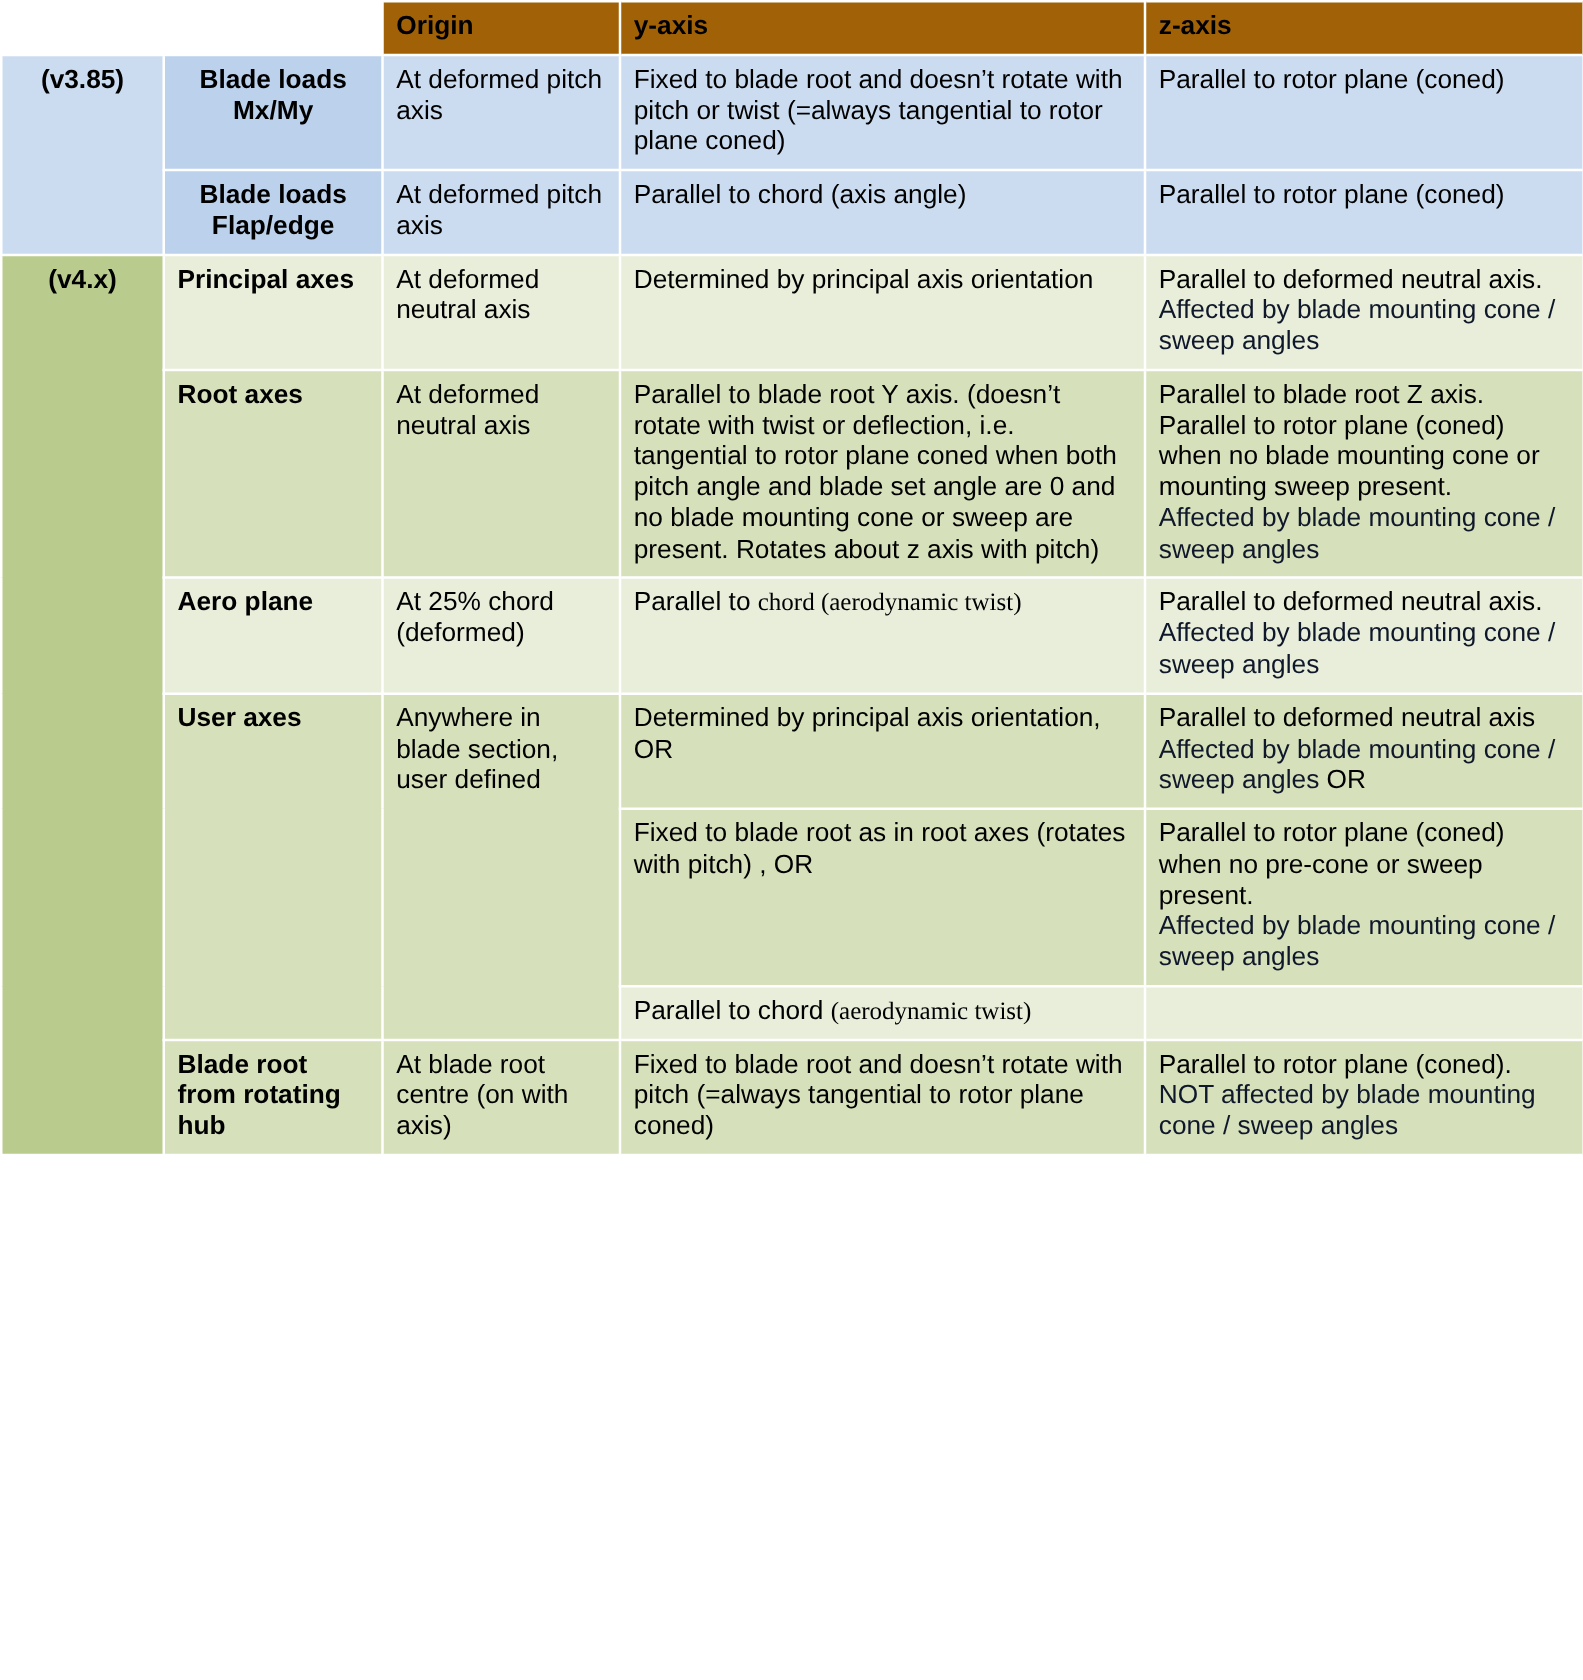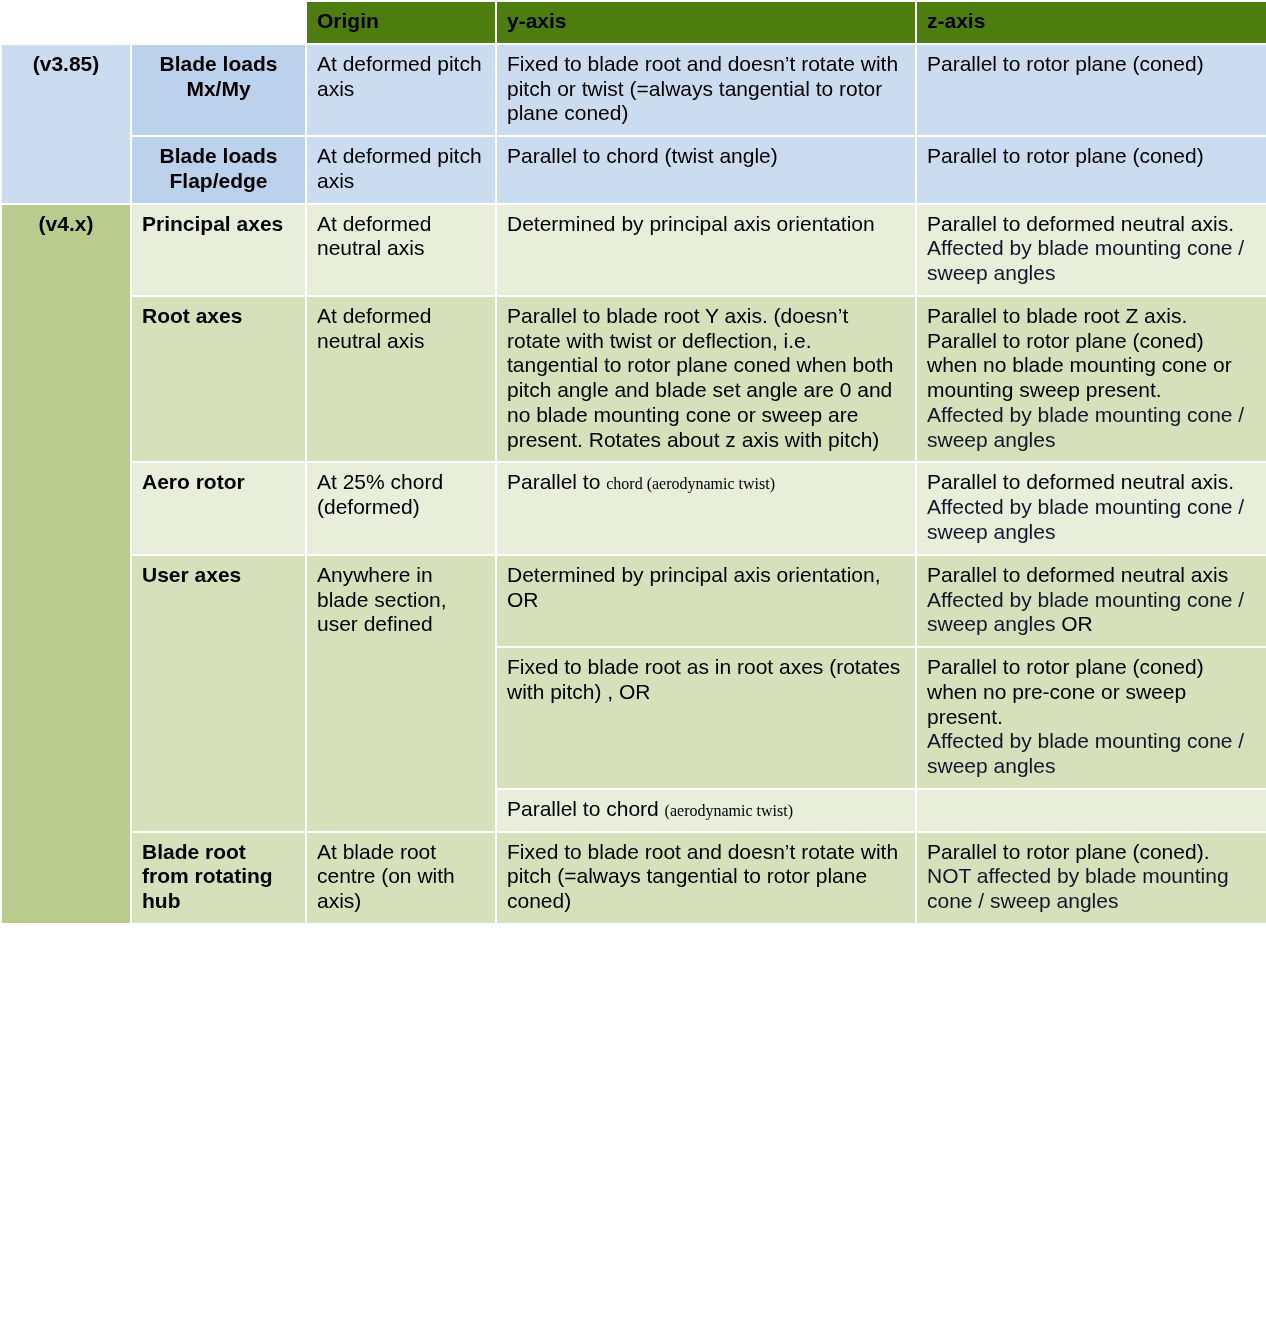--- a/index.html
+++ b/index.html
@@ -28,21 +28,21 @@
   }
   
   .col-ver   { width: 130px; }
   .col-name  { width: 175px; }
   .col-orig  { width: 190px; }
   .col-y     { width: 420px; }
   .col-z     { width: 351px; }
 
   
   .hdr td {
-    background: #4d7c0f;
+    background: #a16207;
     font-weight: bold;
     font-size: 23px;
     vertical-align: middle;
     padding-top: 14px;
     padding-bottom: 14px;
   }
   .hdr td.blankcell {
     background: #ffffff;
     border-color: #ffffff;
   }
@@ -59,21 +59,21 @@
     font-size: 22px;
     vertical-align: middle;
     text-align: center;
   }
   td.rowname {
     font-weight: bold;
     vertical-align: middle;
   }
   td.mid { vertical-align: middle; }
   .grey { color: #0f172a; }
-  .serifsm { font-family: "Liberation Serif", serif; font-size: 16px; }
+  .serifsm { font-family: "Liberation Serif", serif; font-size: 20px; }
   .nowrapline { display: block; }
 </style>
 </head>
 <body>
 
 <table class="axes-table">
   <colgroup>
     <col class="col-ver">
       <col class="col-name">
       <col class="col-orig">
@@ -94,21 +94,21 @@
     <td class="blue verlabel" rowspan="2">(v3.85)</td>
     <td class="blue-dark rowname">Blade loads Mx/My</td>
     <td class="blue mid">At deformed pitch axis</td>
     <td class="blue">Fixed to blade root and doesn’t rotate with pitch or twist (=always tangential to rotor plane coned)</td>
     <td class="blue mid">Parallel to rotor plane (coned)</td>
   </tr>
 
   <tr>
     <td class="blue-dark rowname">Blade loads Flap/edge</td>
     <td class="blue mid">At deformed pitch axis</td>
-    <td class="blue mid">Parallel to chord (twist angle)</td>
+    <td class="blue mid">Parallel to chord (axis angle)</td>
     <td class="blue mid">Parallel to rotor plane (coned)</td>
   </tr>
 
   <tr>
     <td class="olive-hdr verlabel" rowspan="8">(v4.x)</td>
     <td class="olive-lt rowname">Principal axes</td>
     <td class="olive-lt mid">At deformed neutral axis</td>
     <td class="olive-lt mid">Determined by principal axis orientation</td>
     <td class="olive-lt">
       <span>Parallel to deformed neutral axis.</span>
@@ -121,21 +121,21 @@
     <td class="olive-md mid">At deformed neutral axis</td>
     <td class="olive-md mid">Parallel to blade root Y axis. (doesn’t rotate with twist or deflection, i.e. tangential to rotor plane coned when both pitch angle and blade set angle are 0 and no blade mounting cone or sweep are present. Rotates about z axis with pitch)</td>
     <td class="olive-md">
       <span style="white-space: pre-line;">Parallel to blade root Z axis.
 Parallel to rotor plane (coned) when no blade mounting cone or mounting sweep present.</span>
       <span class="grey nowrapline">Affected by blade mounting cone / sweep angles</span>
     </td>
   </tr>
 
   <tr>
-    <td class="olive-lt rowname">Aero rotor</td>
+    <td class="olive-lt rowname">Aero plane</td>
     <td class="olive-lt mid">At 25% chord (deformed)</td>
     <td class="olive-lt mid">
       <span>Parallel to </span><span class="serifsm">chord (aerodynamic twist)</span>
     </td>
     <td class="olive-lt">
       <span>Parallel to deformed neutral axis.</span>
       <span class="grey nowrapline">Affected by blade mounting cone / sweep angles</span>
     </td>
   </tr>
 

